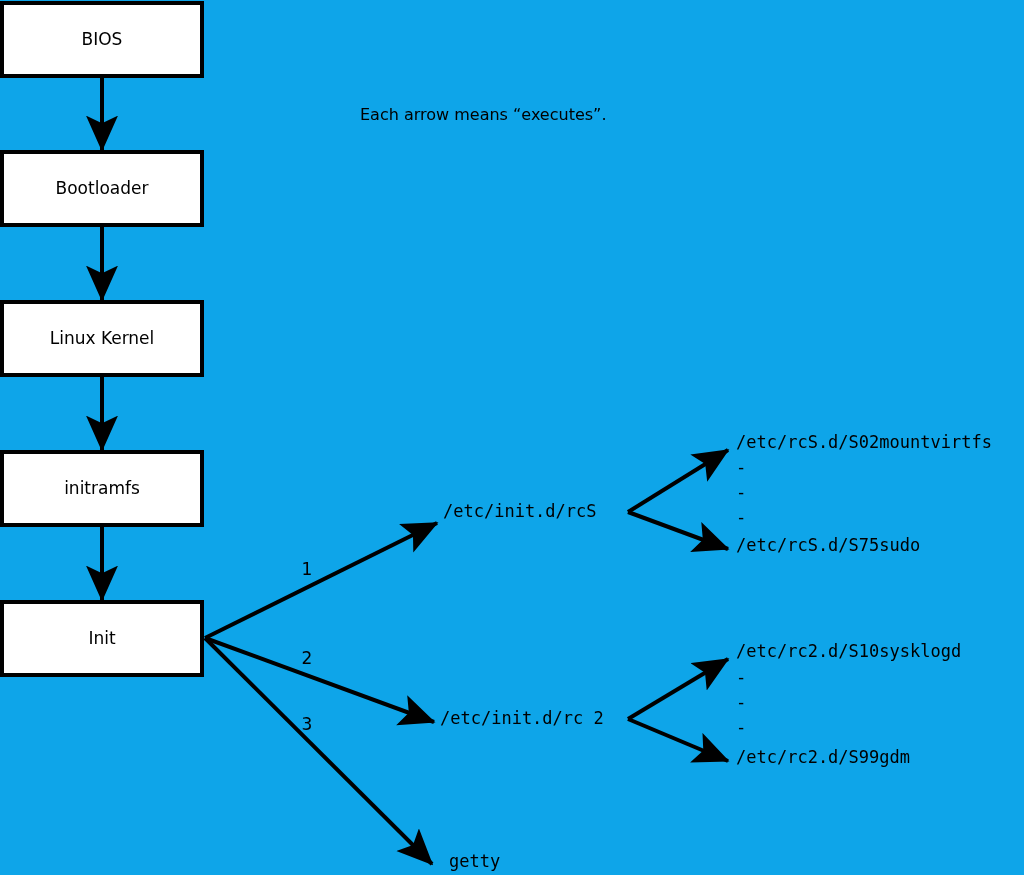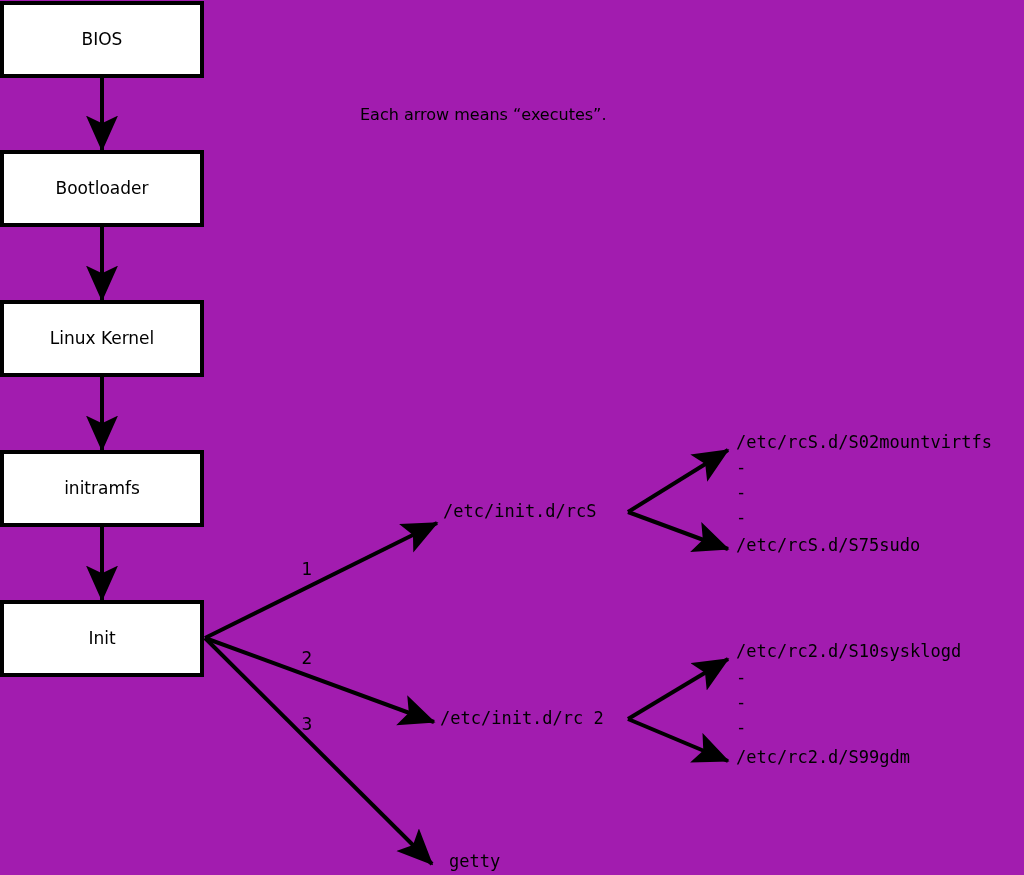--- a/index.html
+++ b/index.html
@@ -4,21 +4,21 @@
 <style>
   html, body {
     margin: 0;
     padding: 0;
     background: #ffffff;
   }
   #canvas {
     position: relative;
     width: 1024px;
     height: 875px;
-    background: #a21caf;
+    background: #0ea5e9;
     overflow: hidden;
     font-family: "Liberation Sans", sans-serif;
     text-decoration: underline;
   }
   svg#diagram {
     position: absolute;
     left: 0;
     top: 0;
     width: 1024px;
     height: 875px;

